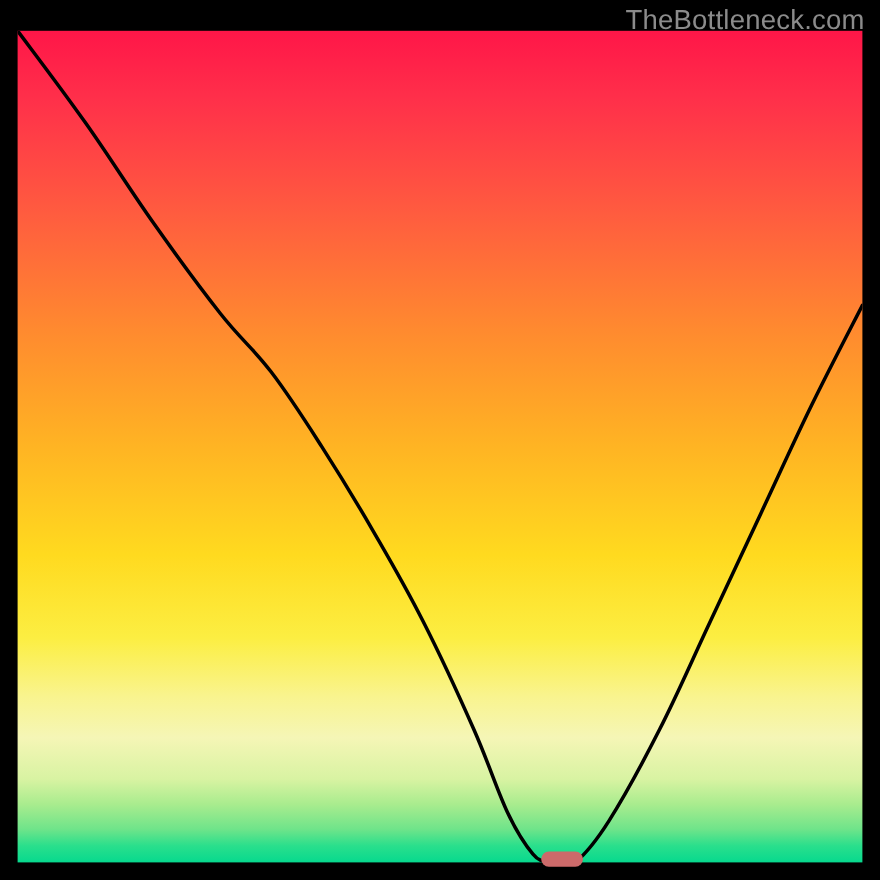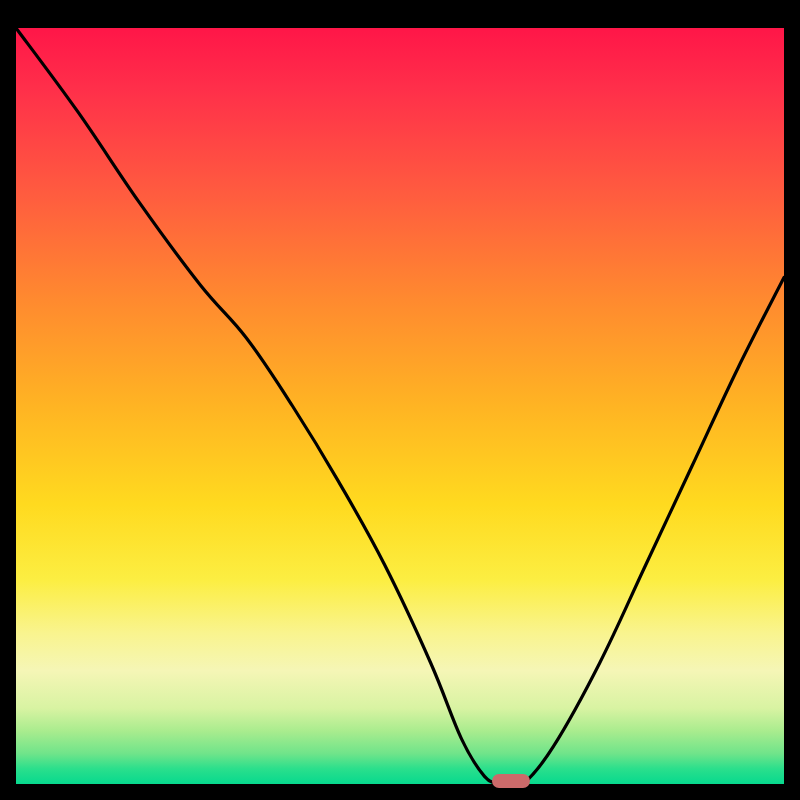--- a/index.html
+++ b/index.html
@@ -64,20 +64,21 @@
     border-radius: 7px;
     background: #cc6a6a;
     transform: translate(-50%, -50%);
   }
 </style>
 </head>
 <body>
 
 <div class="frame">
 
+  <div class="watermark">TheBottleneck.com</div>
 
   <div class="plot-area">
 
     <svg class="curve" viewBox="0 0 768 756" preserveAspectRatio="none">
       <path d="M 0.0 0.0 C 11.1 15.0, 39.3 51.9, 61.4 83.2 C 83.6 114.5, 100.8 142.6, 122.9 173.9 C 145.0 205.2, 165.0 232.5, 184.3 257.0 C 203.7 281.5, 213.8 288.2, 230.4 310.0 C 247.0 331.7, 259.9 352.1, 276.5 378.0 C 293.1 403.9, 306.0 425.0, 322.6 453.6 C 339.1 482.2, 352.1 504.1, 368.6 536.8 C 385.2 569.4, 400.9 603.7, 414.7 635.0 C 428.5 666.3, 435.8 690.2, 445.4 710.6 C 455.1 731.1, 461.6 740.3, 468.5 748.4 C 475.4 756.6, 479.7 754.6, 483.8 756.0 C 488.0 757.4, 487.4 756.0, 491.5 756.0 C 495.7 756.0, 498.6 762.8, 506.9 756.0 C 515.2 749.2, 523.8 740.0, 537.6 718.2 C 551.4 696.4, 567.1 667.7, 583.7 635.0 C 600.3 602.4, 613.2 572.1, 629.8 536.8 C 646.3 501.4, 659.3 473.9, 675.8 438.5 C 692.4 403.1, 705.3 374.2, 721.9 340.2 C 738.5 306.2, 759.7 265.8, 768.0 249.5" fill="none" stroke="#000" stroke-width="3.2" stroke-linecap="round" stroke-linejoin="round"></path>
     </svg>
 
     <div class="marker" style="left: 495.36px; top: 752.976px;"></div>
 
   </div>

